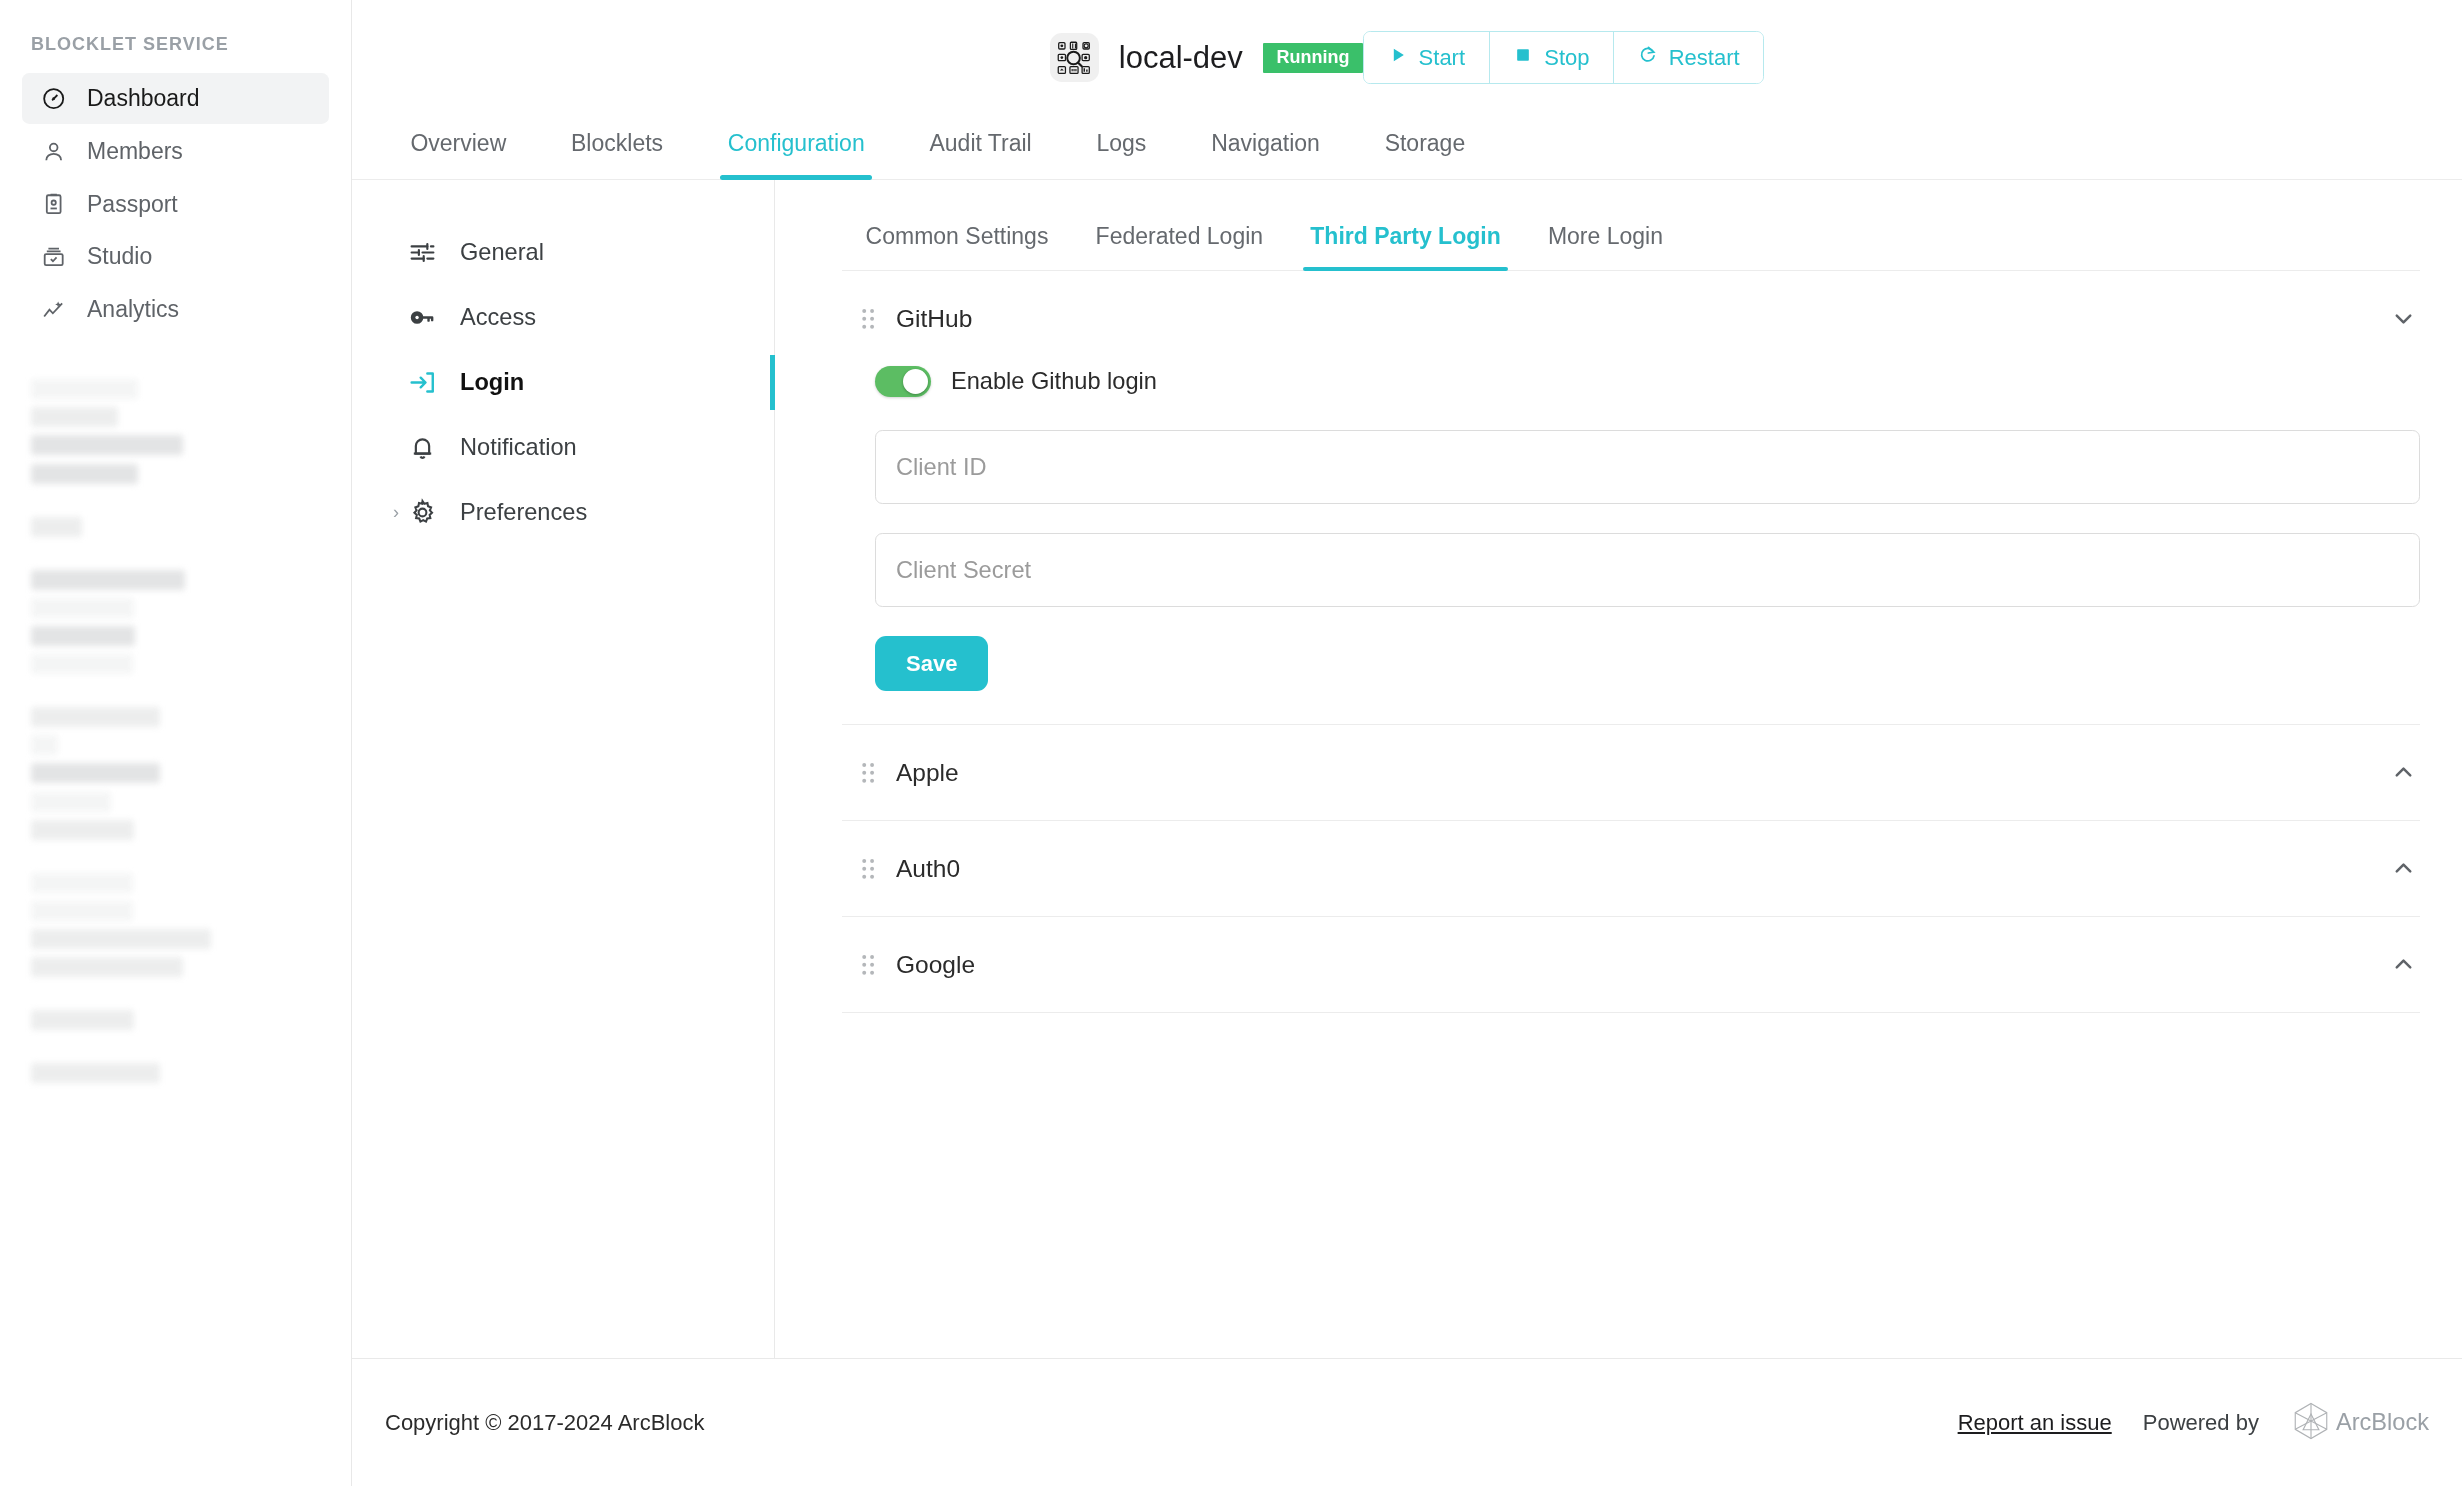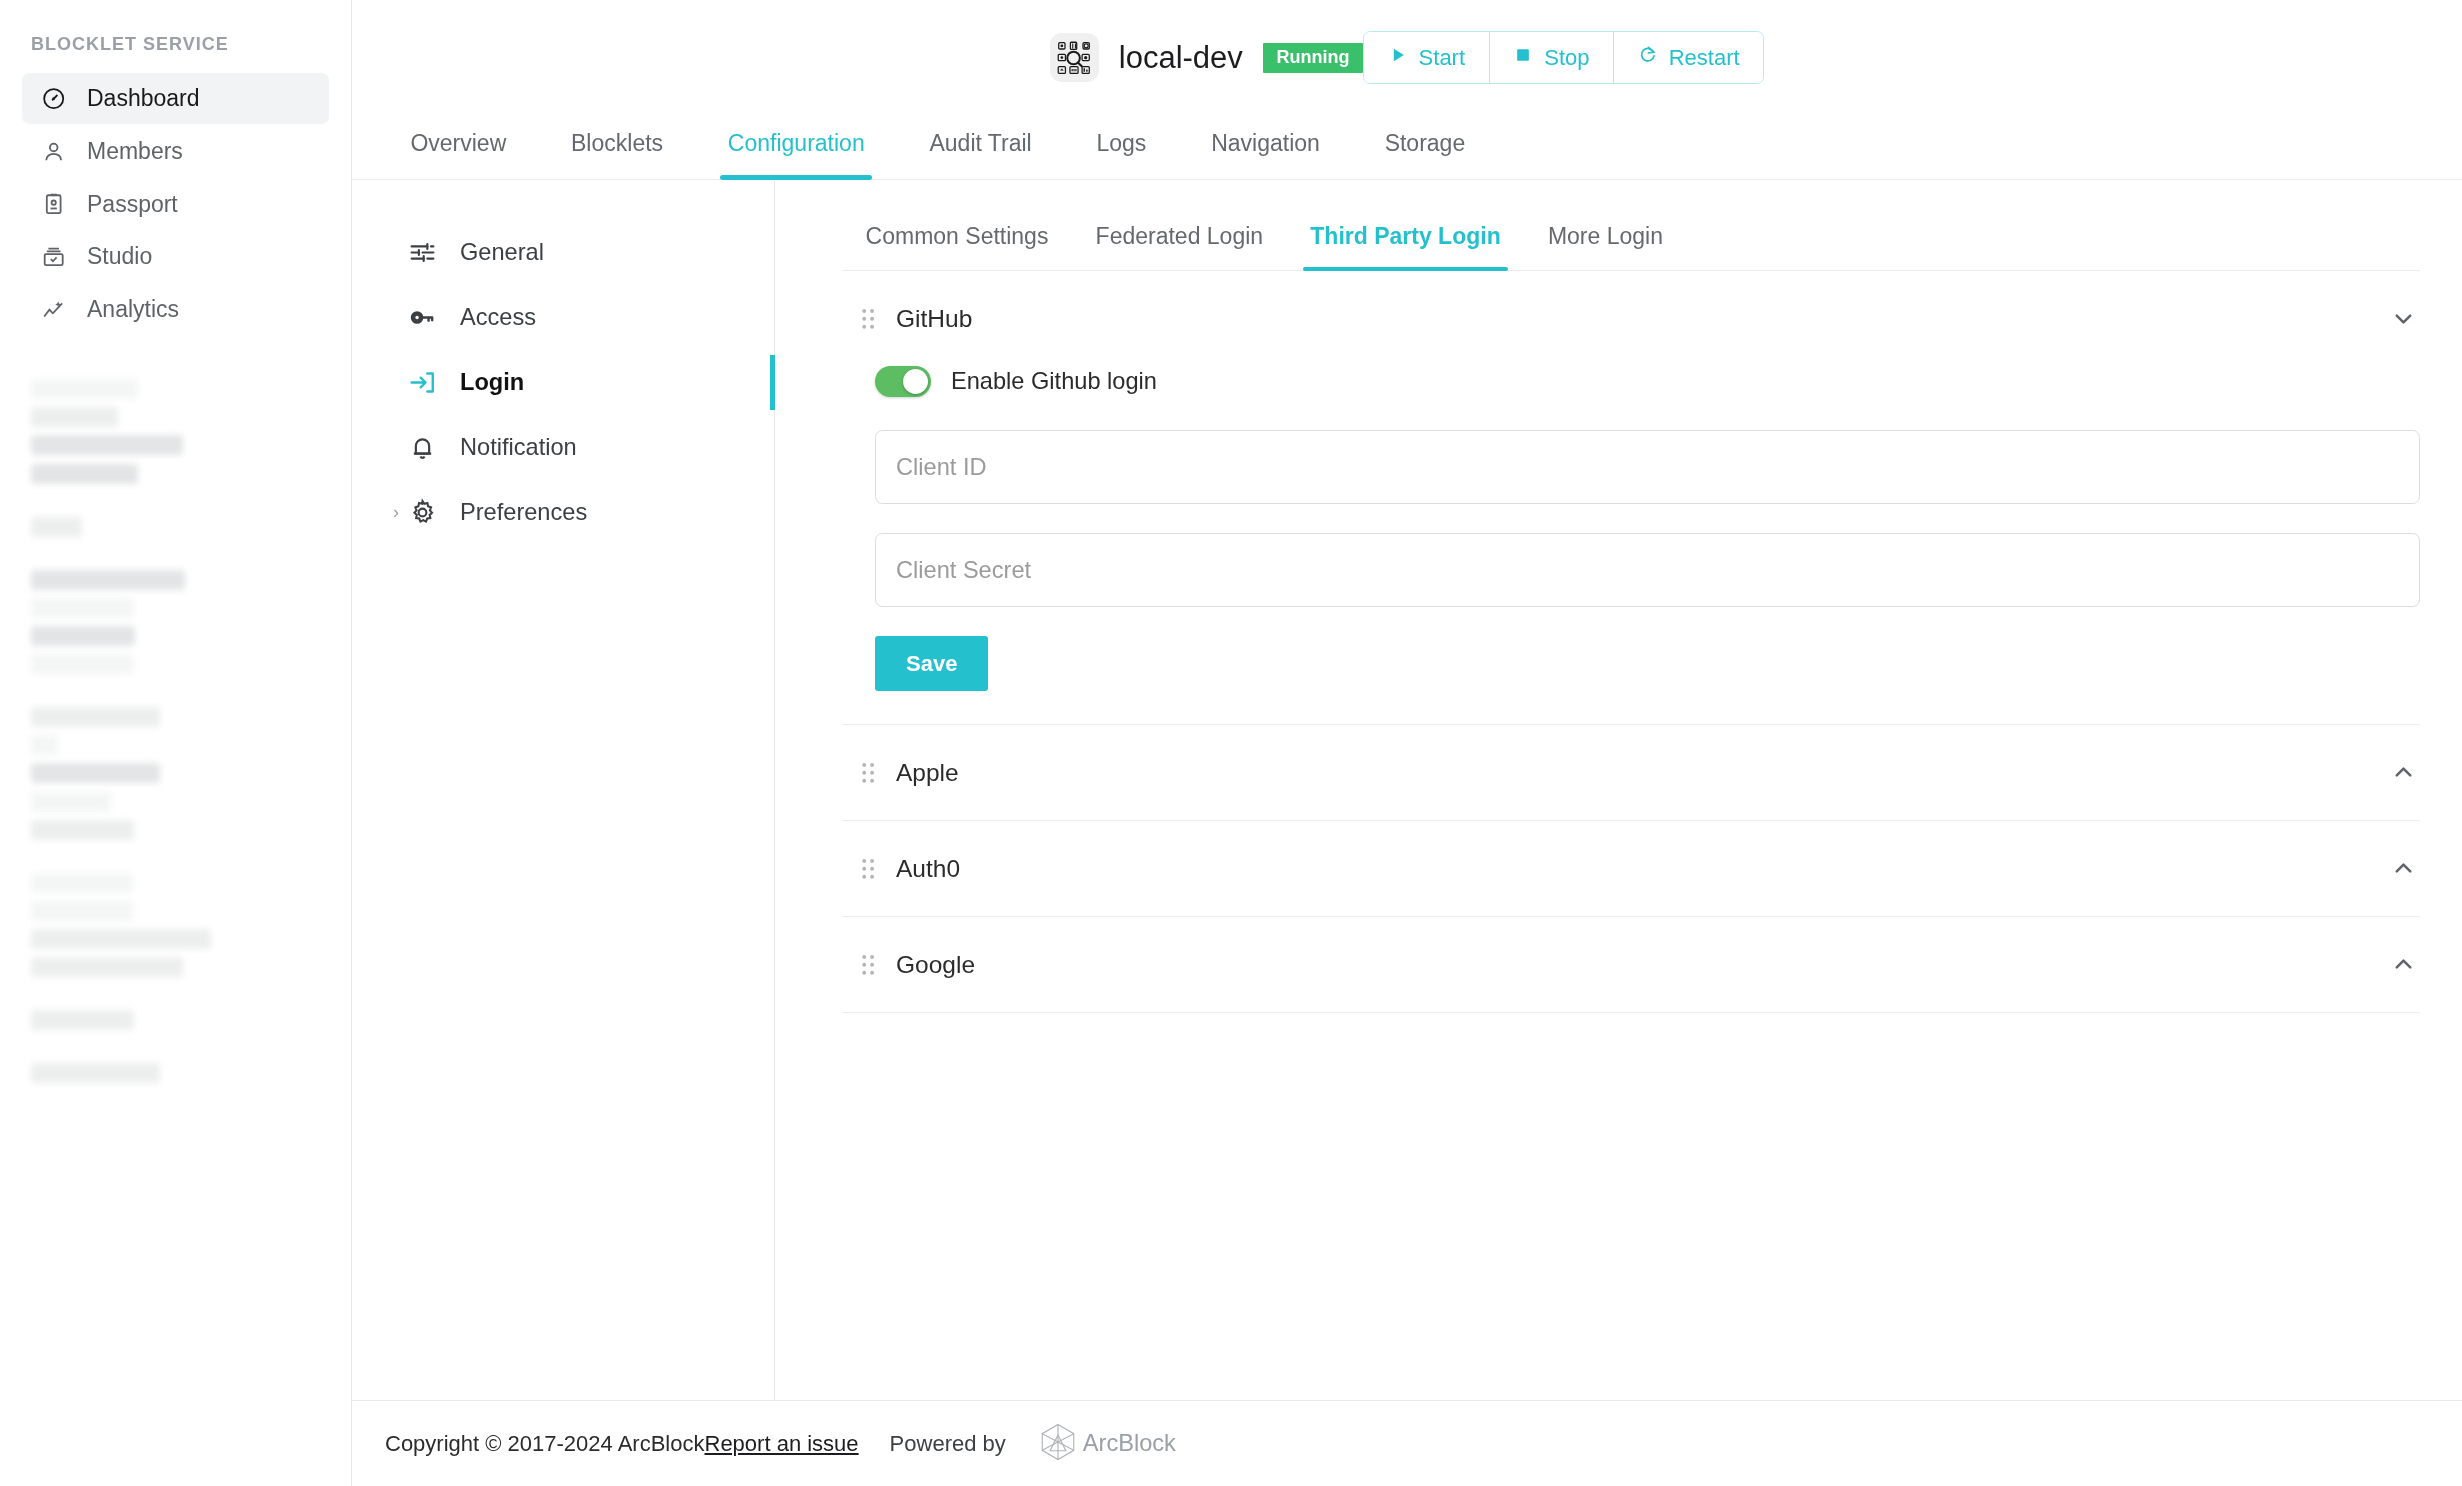--- a/index.html
+++ b/index.html
@@ -143,33 +143,33 @@
   }
   .switch-label { font-size: 23.6px; color: #2b2b2b; }
 
   .field {
     width: 100%; height: 74px; border: 0.9px solid #dcdcdc; border-radius: 7.3px;
     padding: 0 20px; font-size: 23.6px; color: #2b2b2b; font-family: inherit;
     margin-bottom: 29px; background: #fff; outline: none;
   }
   .field::placeholder { color: #9b9b9b; }
   .save-btn {
-    background: #25c0ce; color: #fff; border: none; border-radius: 3px;
+    background: #25c0ce; color: #fff; border: none; border-radius: 11px;
     font-size: 22px; font-weight: 700; font-family: inherit;
     padding: 14.5px 31px; cursor: pointer;
   }
 
   .divider { height: 0.9px; background: #ececec; }
   .acc-row { }
   .acc-row .acc-head { padding: 31px 0 31px 18px; }
 
   
   .footer {
     border-top: 0.9px solid #e9e9e9; margin-left: 0;
-    height: 86px; display: flex; align-items: center; 
+    height: 128px; display: flex; align-items: center; justify-content: space-between;
     padding: 0 33px 0 33px;
   }
   .copy { font-size: 22px; color: #2b2b2b; }
   .foot-right { display: flex; align-items: center; gap: 31px; }
   .report { font-size: 22px; color: #1d1d1f; text-decoration: underline; cursor: pointer; }
   .powered { font-size: 22px; color: #3c4043; }
   .brand { display: flex; align-items: center; gap: 4px; }
   .brand svg { width: 42px; height: 42px; }
   .brand-name { font-size: 23.6px; color: #9aa0a6; }
 </style>

